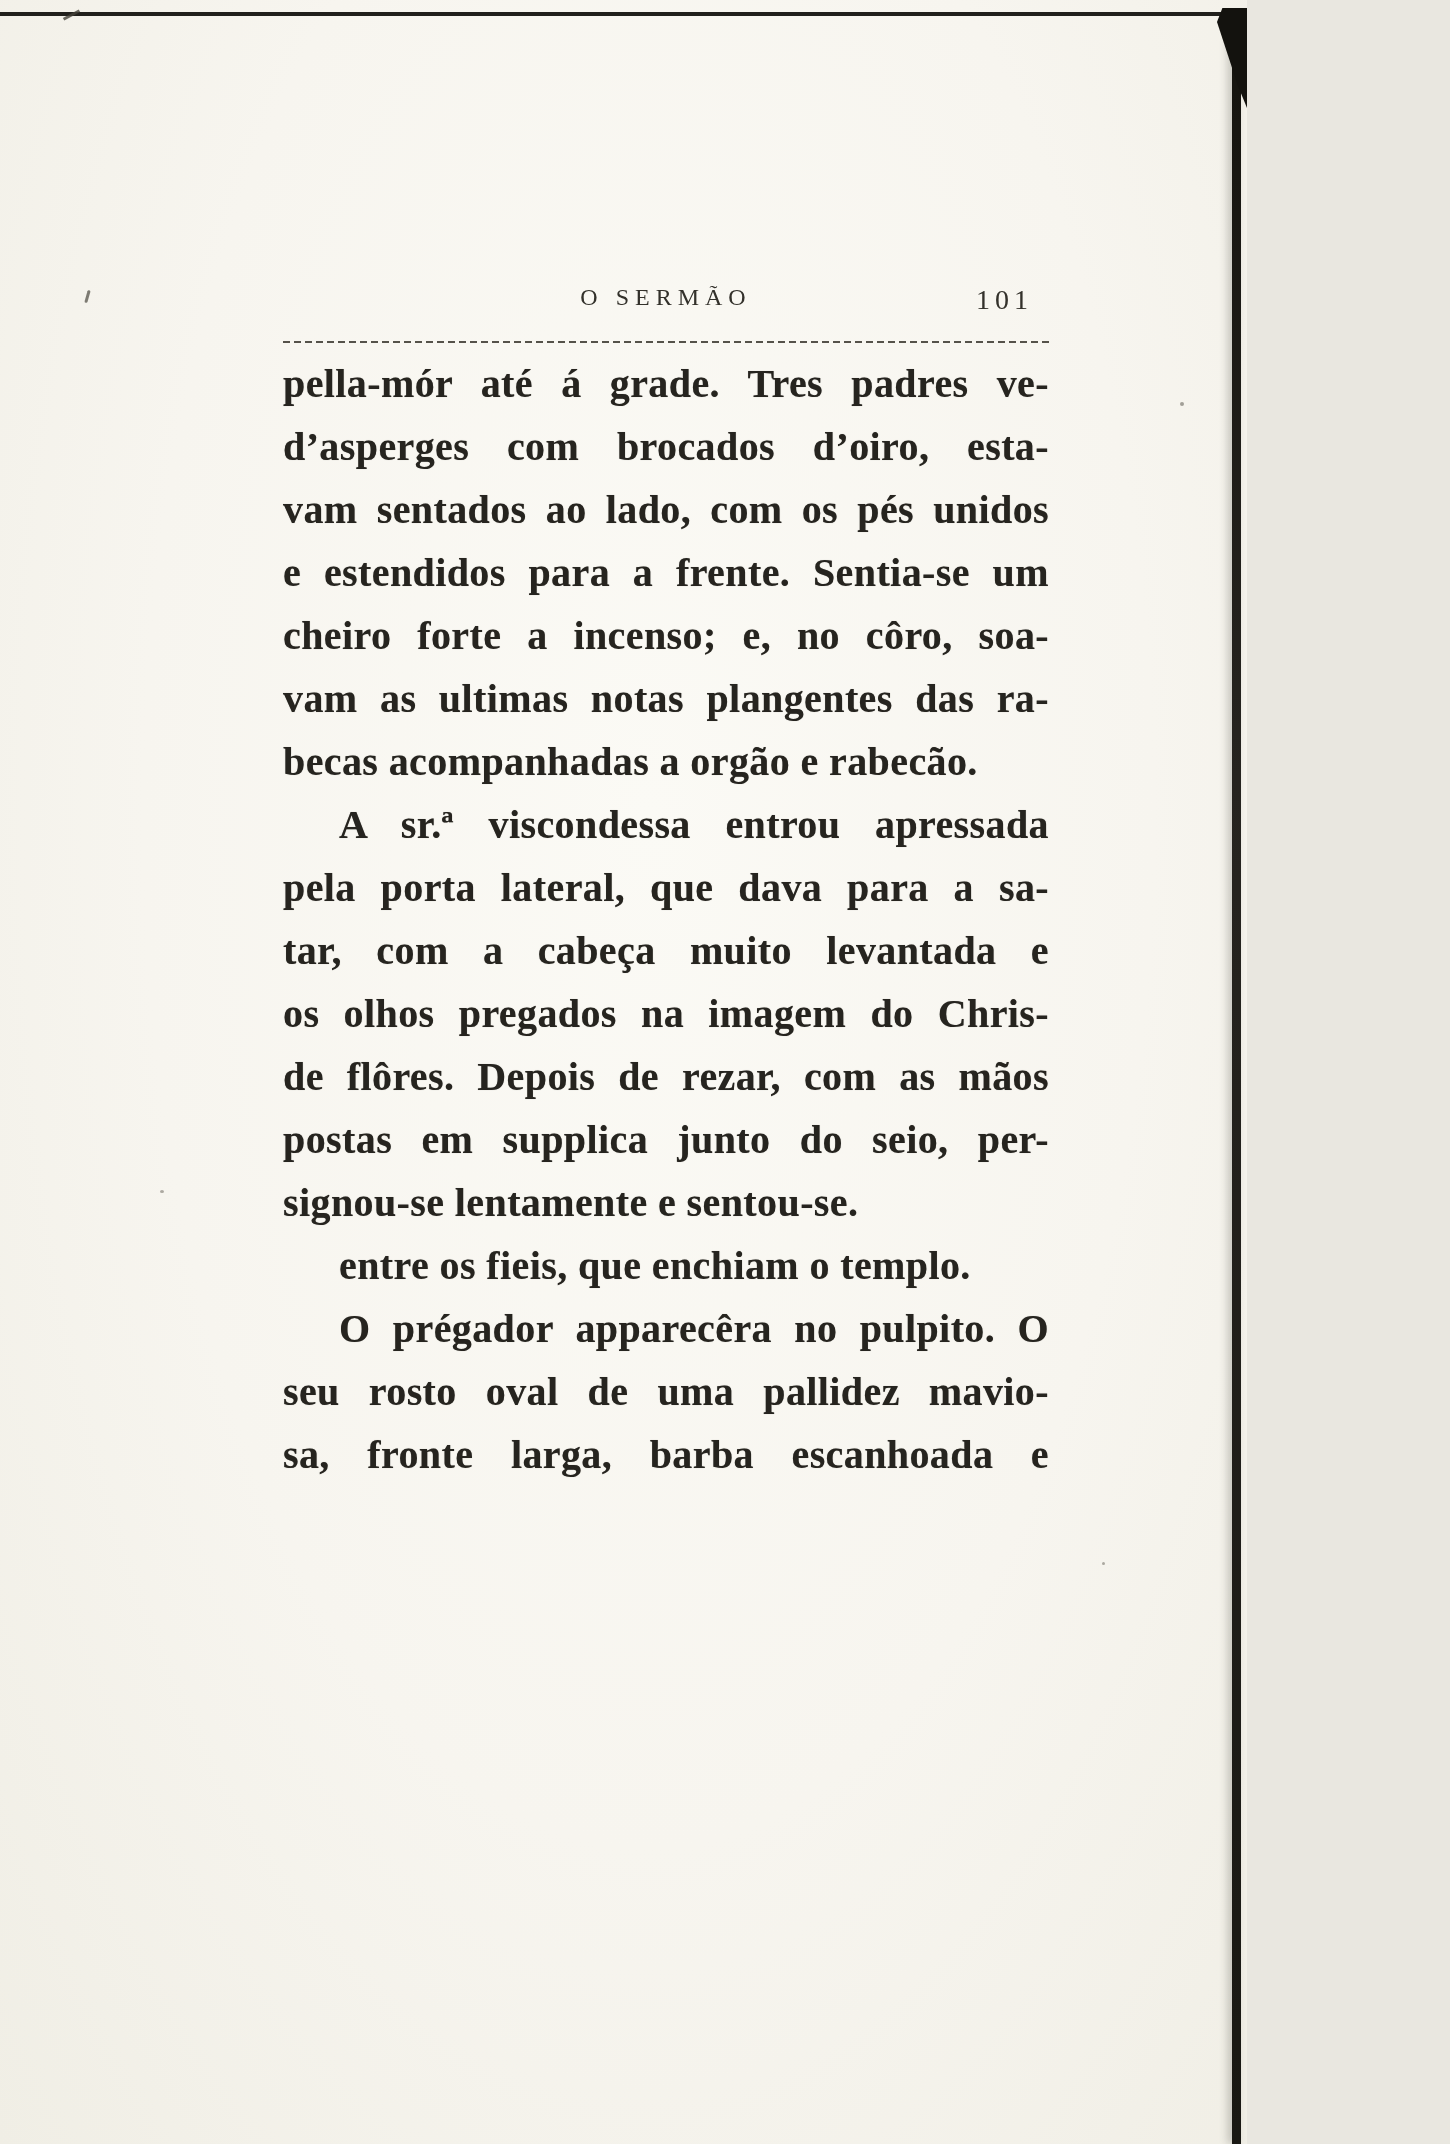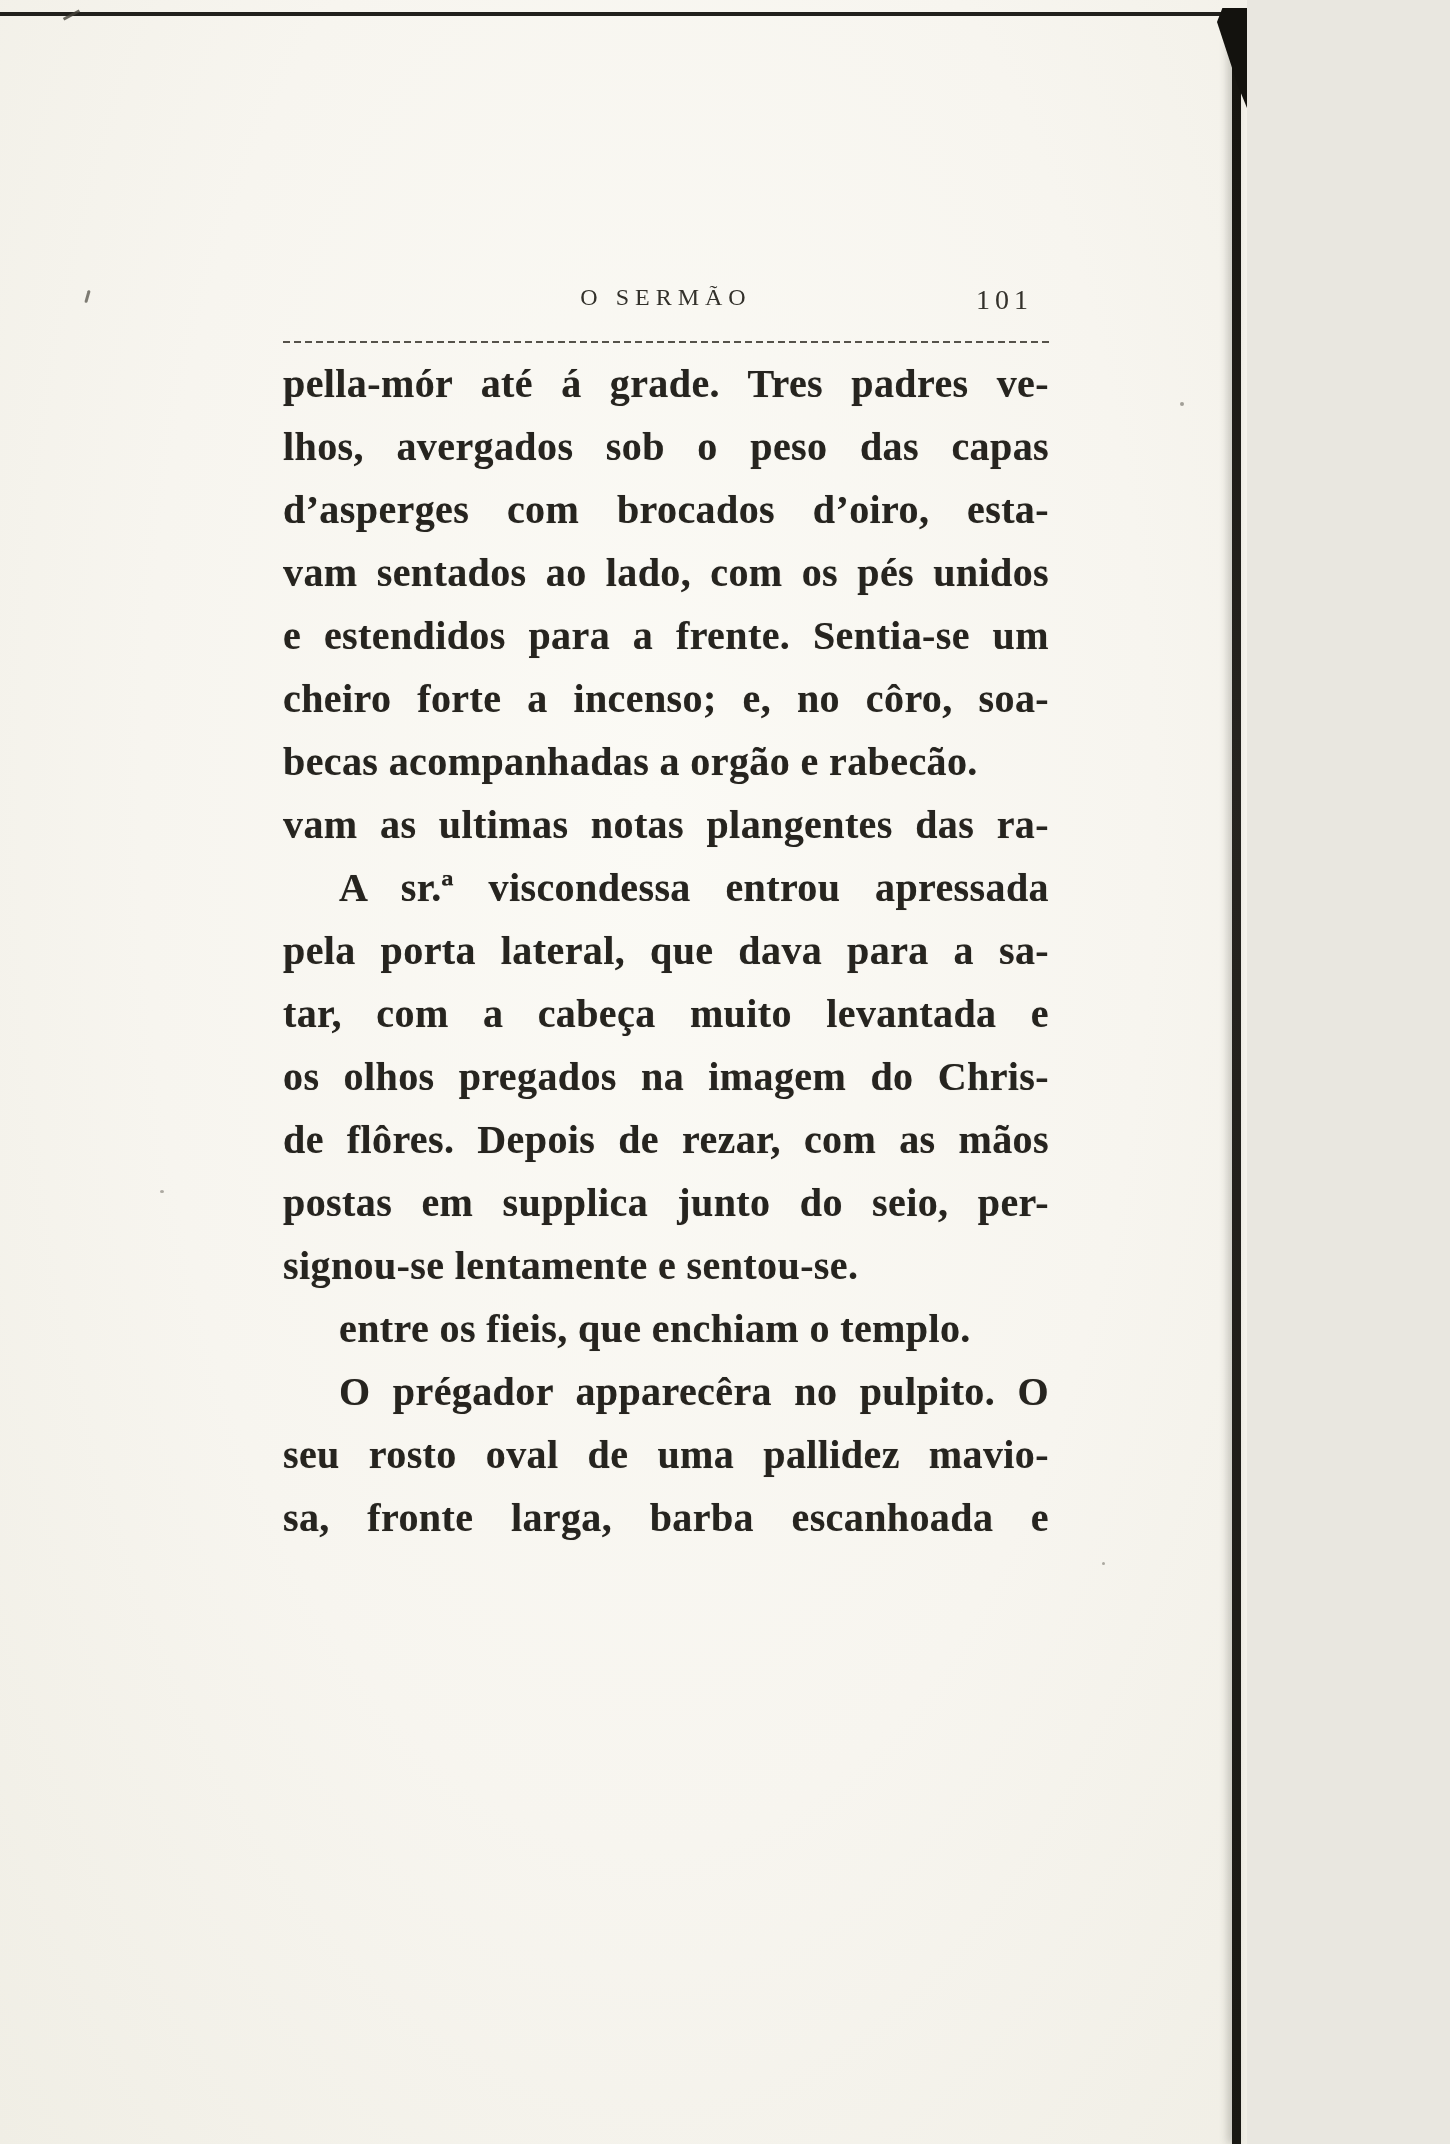--- a/index.html
+++ b/index.html
@@ -144,27 +144,26 @@
 
   <div class="header">
     <span class="header-title">O SERMÃO</span>
     <span class="header-page-number">101</span>
   </div>
   <div class="header-rule"></div>
 
   <div class="body-text">
     <div class="para">
         <div class="line">pella-mór até á grade. Tres padres ve-</div>
-        <div class="line">lhos, avergados sob o peso das capas</div>
         <div class="line">d’asperges com brocados d’oiro, esta-</div>
         <div class="line">vam sentados ao lado, com os pés unidos</div>
         <div class="line">e estendidos para a frente. Sentia-se um</div>
         <div class="line">cheiro forte a incenso; e, no côro, soa-</div>
+        <div class="line">vam as ultimas notas plangentes das ra-</div>
         <div class="line last">becas acompanhadas a orgão e rabecão.</div>
-        <div class="line">vam as ultimas notas plangentes das ra-</div>
       </div>
     <div class="para indented">
         <div class="line">A sr.ª viscondessa entrou apressada</div>
         <div class="line">pela porta lateral, que dava para a sa-</div>
         <div class="line">tar, com a cabeça muito levantada e</div>
         <div class="line">os olhos pregados na imagem do Chris-</div>
         <div class="line">de flôres. Depois de rezar, com as mãos</div>
         <div class="line">postas em supplica junto do seio, per-</div>
         <div class="line last">signou-se lentamente e sentou-se.</div>
       </div>

